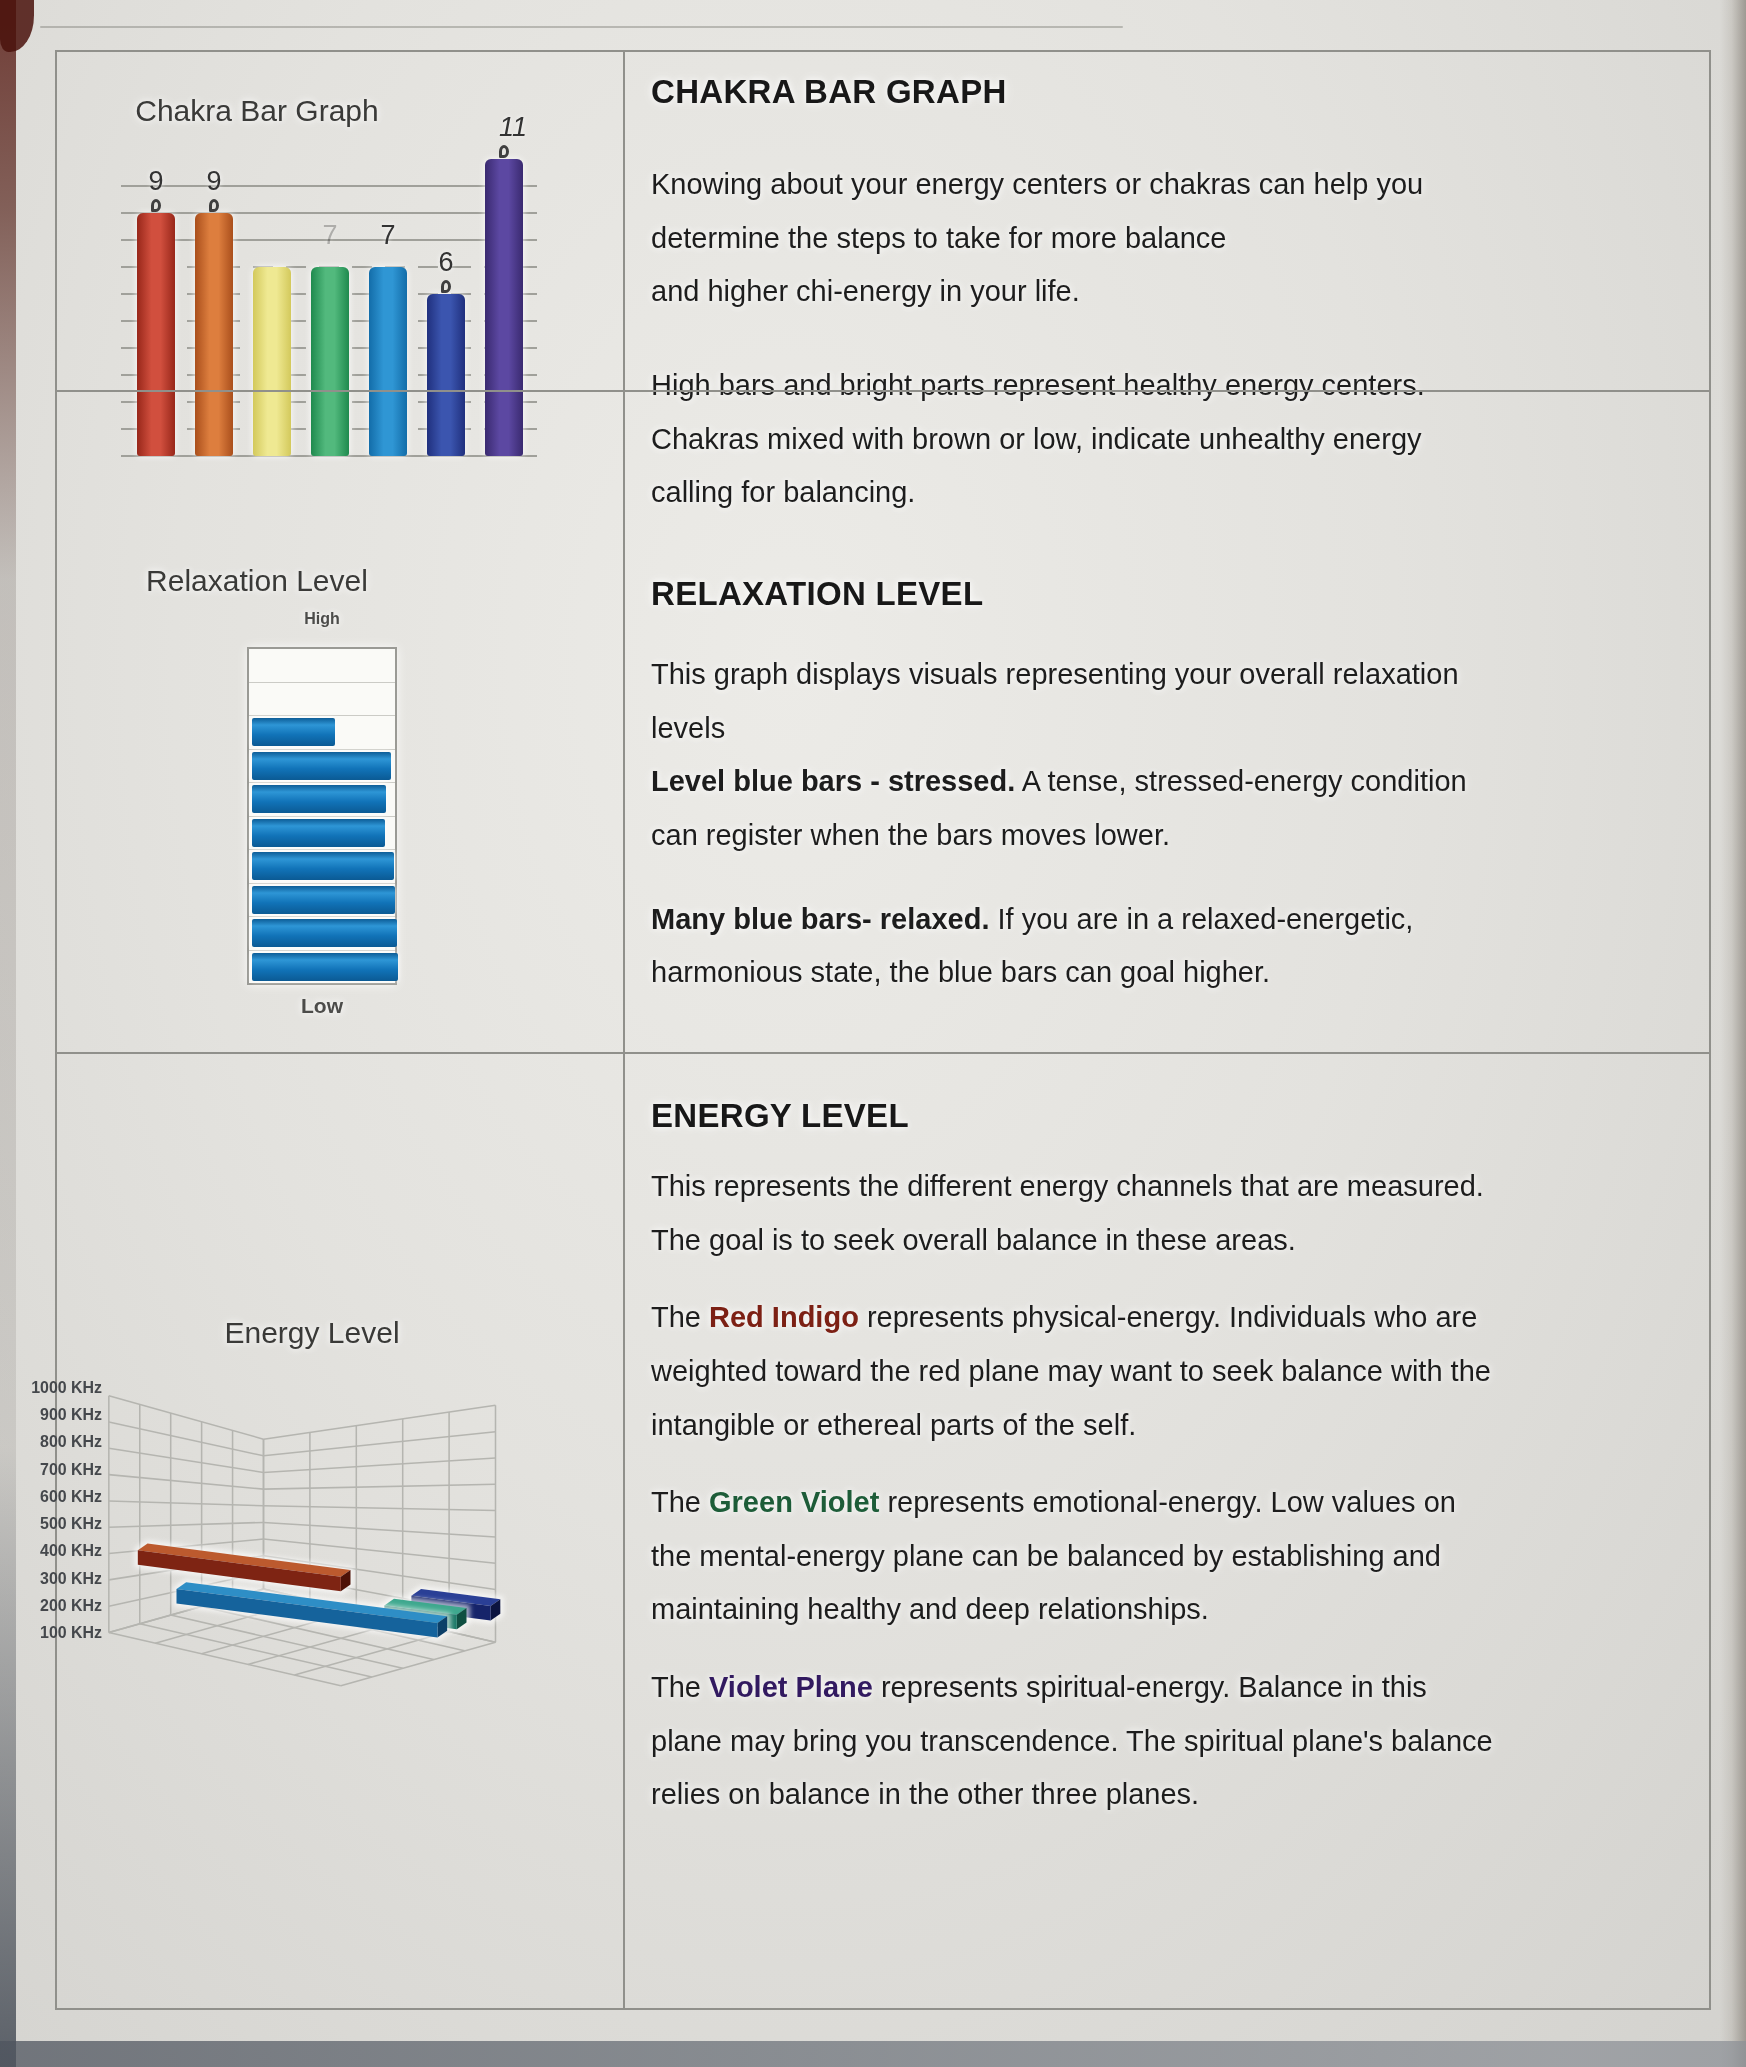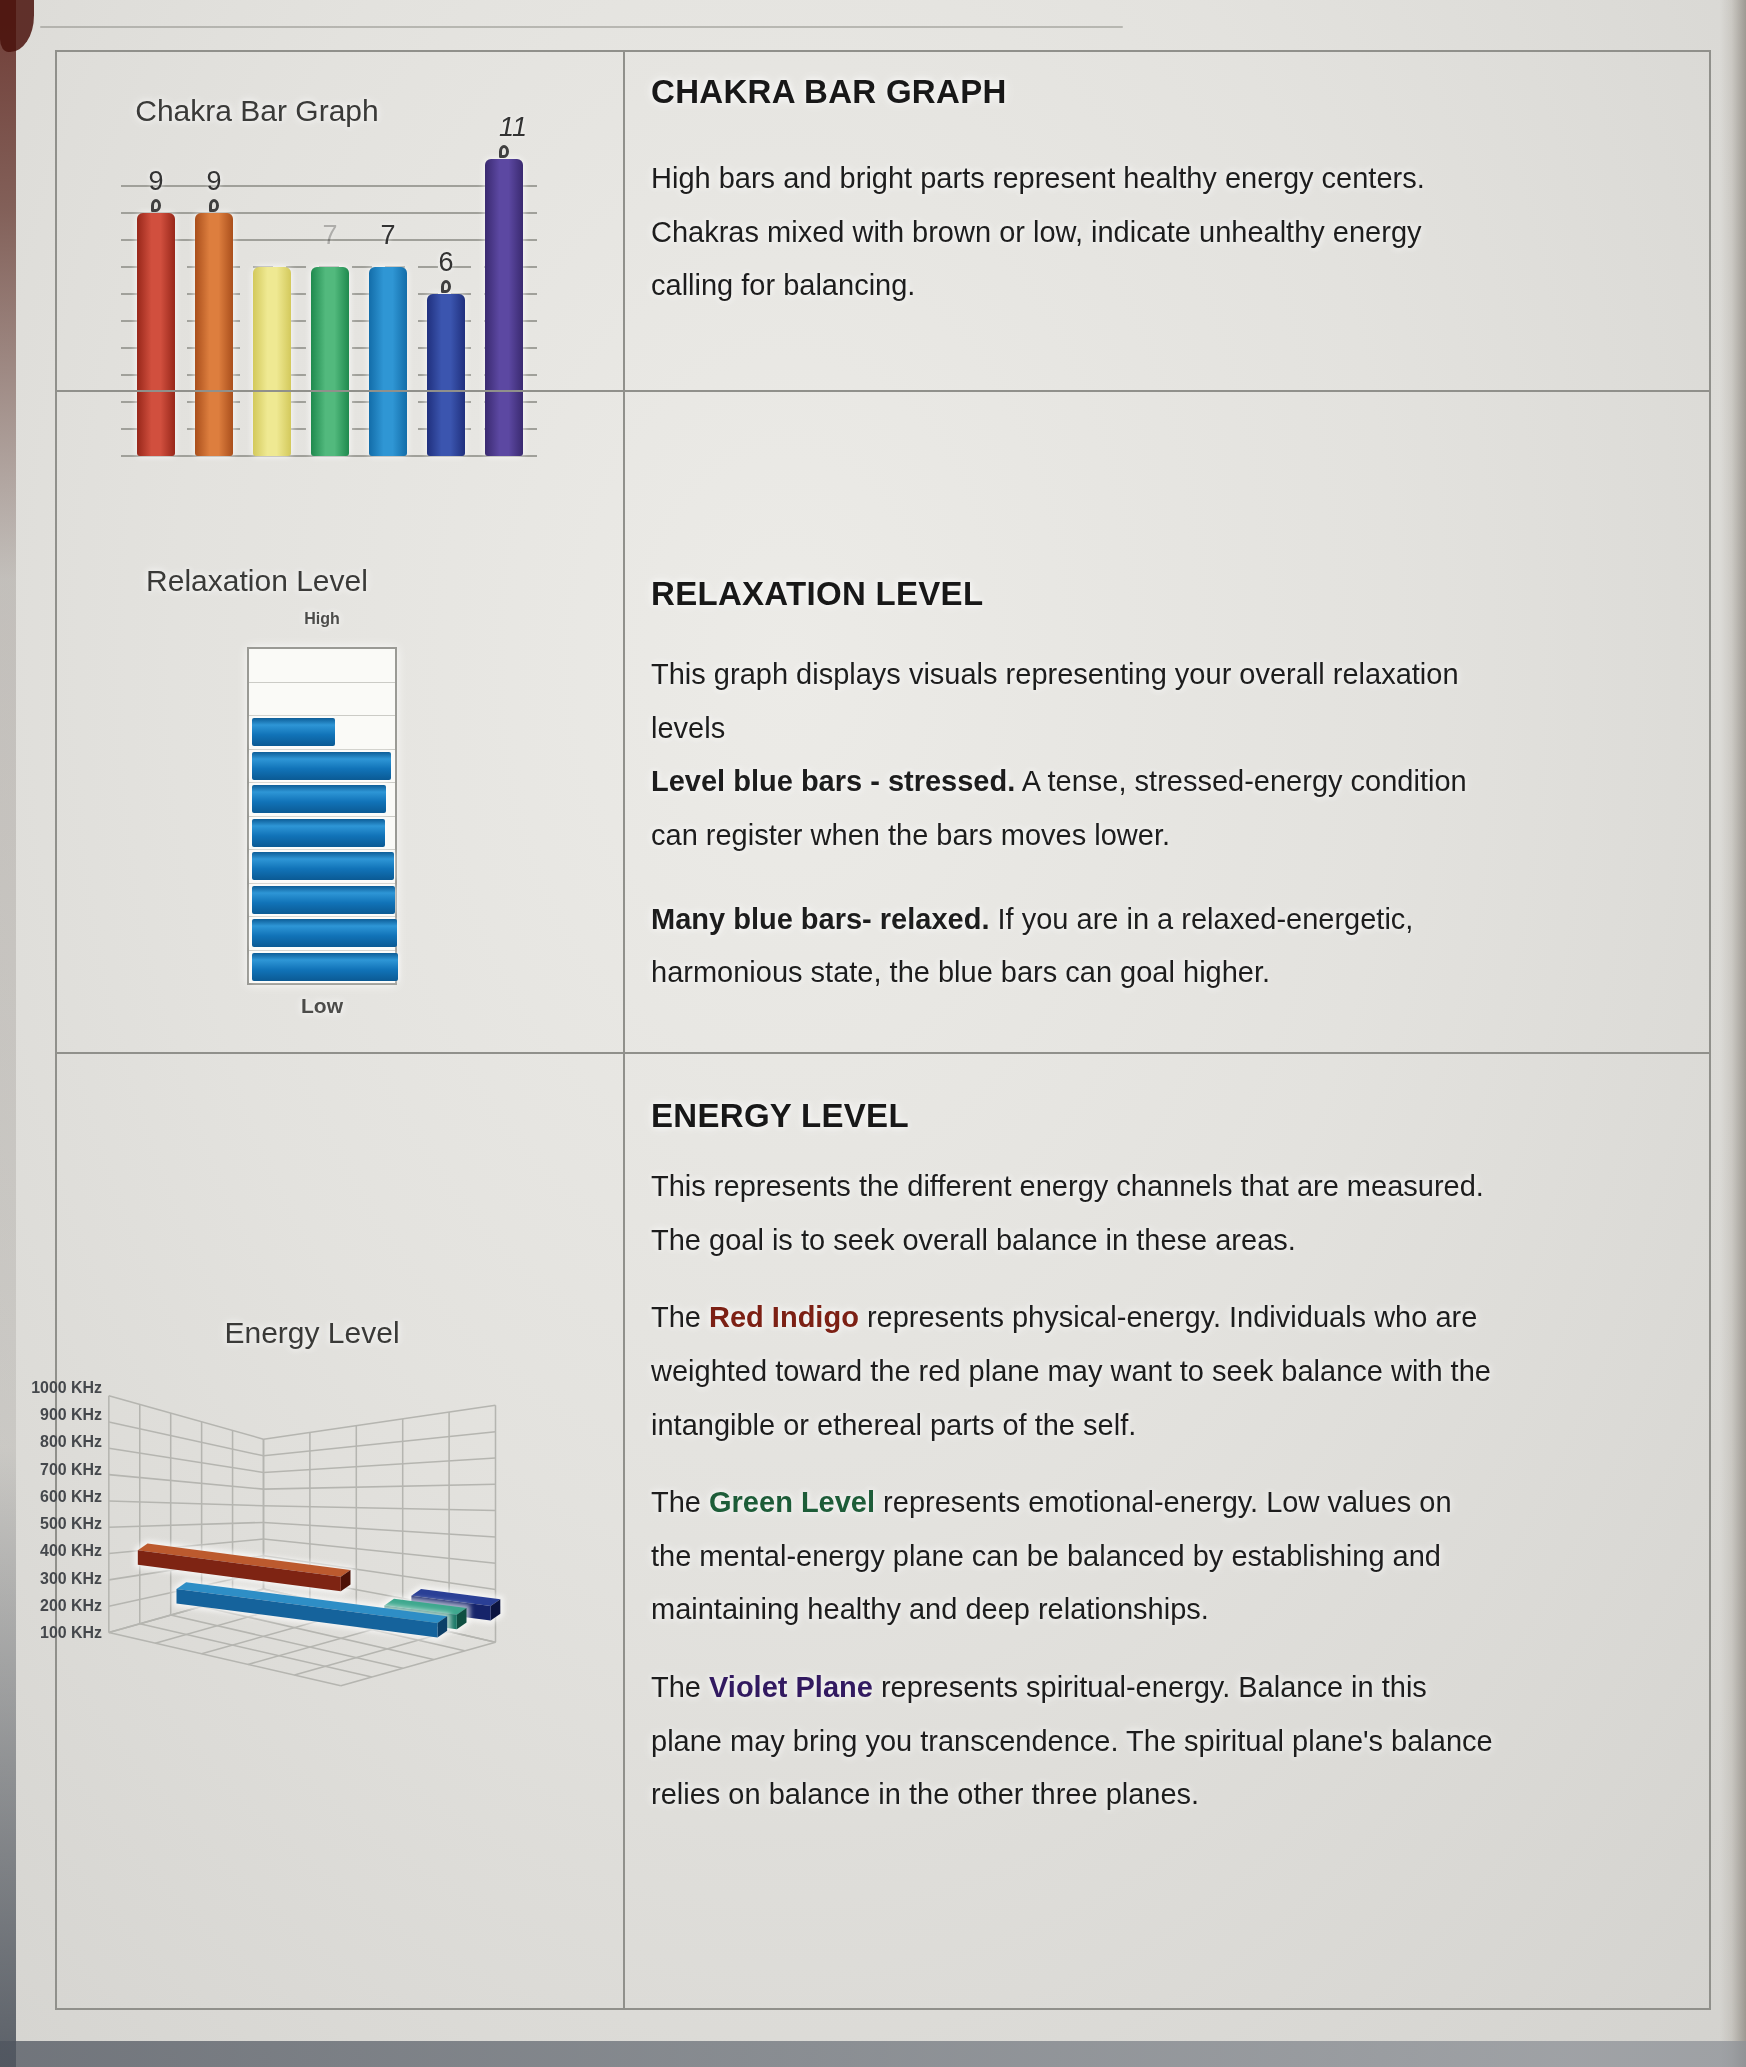--- a/index.html
+++ b/index.html
@@ -119,20 +119,23 @@
           <div class="ck-bar" style="left: 292px; height: 162px; background: linear-gradient(90deg, rgb(32, 48, 126) 0%, rgb(59, 85, 175) 38%, rgb(59, 85, 175) 62%, rgb(32, 48, 126) 100%);"></div>
           <div class="ck-wick" style="left: 306px; top: 133px;"></div>
           <div class="ck-label" style="left: 281px; top: 100px; opacity: 1;">6</div>
           <div class="ck-bar" style="left: 350px; height: 297px; background: linear-gradient(90deg, rgb(58, 42, 112) 0%, rgb(92, 72, 162) 38%, rgb(92, 72, 162) 62%, rgb(58, 42, 112) 100%);"></div>
           <div class="ck-wick" style="left: 364px; top: -2px;"></div>
           <div class="ck-label" style="left: 348px; top: -35px; opacity: 1; font-style: italic;">11</div>
         </div>
     </div>
     <div class="cell r1 right c1r">
       <div class="h halo">CHAKRA BAR GRAPH</div>
+      <div class="bt halo p1">Knowing about your energy centers or chakras can help you
+determine the steps to take for more balance
+and higher chi-energy in your life.</div>
       <div class="bt halo p2">High bars and bright parts represent healthy energy centers.
 Chakras mixed with brown or low, indicate unhealthy energy
 calling for balancing.</div>
     </div>
 
     <div class="cell r2 left">
       <div class="relax-title halo">Relaxation Level</div>
       <div class="relax-high halo">High</div>
       <div id="relax-box">
           <div class="relax-slot"></div>
@@ -257,21 +260,21 @@
     <div class="cell r3 right c3r">
       <div class="h halo">ENERGY LEVEL</div>
       <div class="bt halo p">This represents the different energy channels that are measured.
 The goal is to seek overall balance in these areas.</div>
 
       <div class="bt halo p"><span>The </span><span class="lead" style="color: rgb(124, 32, 20);">Red Indigo</span><span> represents physical-energy. Individuals who are
 weighted toward the red plane may want to seek balance with the
 intangible or ethereal parts of the self.</span></div>
 
 
-      <div class="bt halo p"><span>The </span><span class="lead" style="color: rgb(29, 92, 56);">Green Level</span><span> represents emotional-energy. Low values on
+      <div class="bt halo p"><span>The </span><span class="lead" style="color: rgb(29, 92, 56);">Green Violet</span><span> represents emotional-energy. Low values on
 the mental-energy plane can be balanced by establishing and
 maintaining healthy and deep relationships.</span></div>
 
       <div class="bt halo p"><span>The </span><span class="lead" style="color: rgb(50, 26, 96);">Violet Plane</span><span> represents spiritual-energy. Balance in this
 plane may bring you transcendence. The spiritual plane's balance
 relies on balance in the other three planes.</span></div>
     </div>
   </div>
 
   <div class="edge-left"></div>

